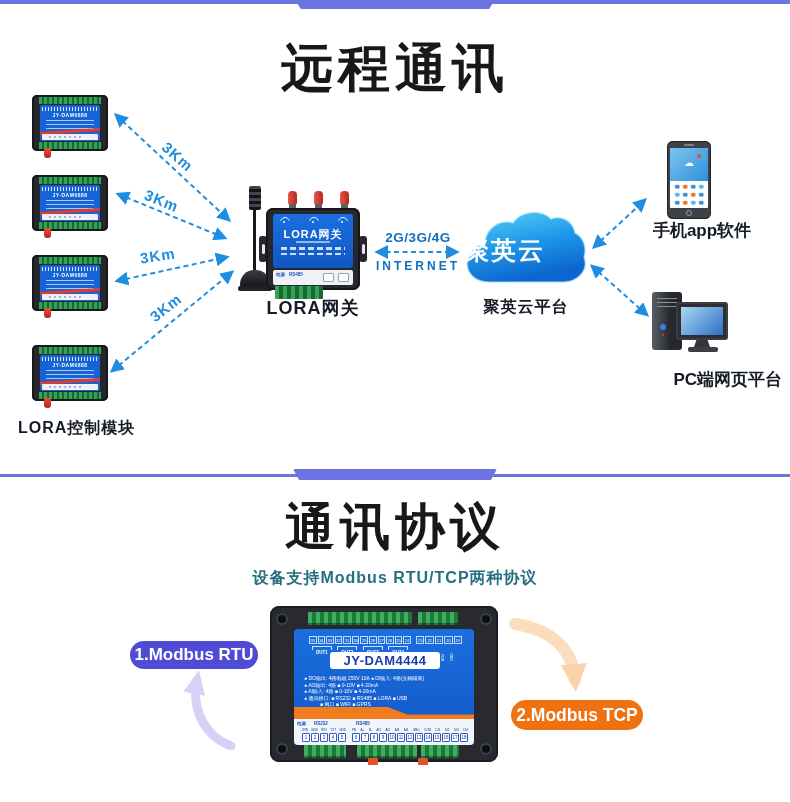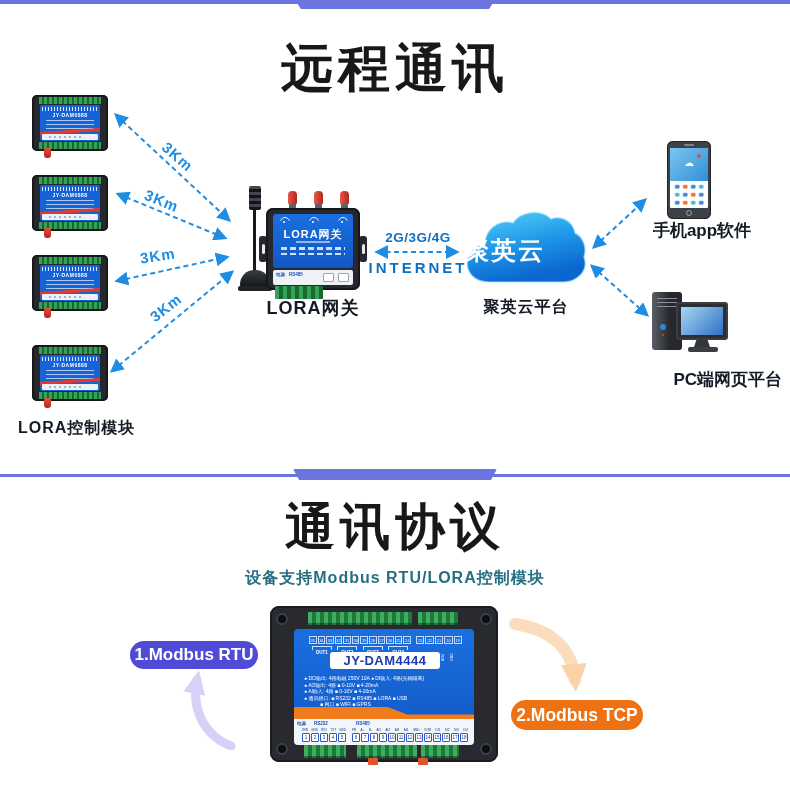--- a/index.html
+++ b/index.html
@@ -58,21 +58,21 @@
   .cap-modules { left:18px; top:418px; font-size:16px; letter-spacing:1px; }
   .cap-gateway { left:255px; top:296px; width:116px; text-align:center; font-size:18px; letter-spacing:1px; }
   .cap-cloud { left:464px; top:297px; width:124px; text-align:center; font-size:16px; letter-spacing:1px; }
   .cap-phone { left:622px; top:221px; width:160px; text-align:center; font-size:17px; line-height:19.5px; }
   .cap-pc { left:622px; top:368px; width:160px; text-align:right; font-size:17px; }
 
   
   .linktext { position:absolute; left:368px; top:230px; width:100px; text-align:center;
               color:#0e6fc0; font-weight:bold; }
   .linktext .l1 { font-size:13.5px; letter-spacing:.5px; }
-  .linktext .l2 { font-size:15px; letter-spacing:3px; margin-top:14px; }
+  .linktext .l2 { font-size:12px; letter-spacing:3px; margin-top:14px; }
 
   
   .ext-ant { position:absolute; left:238px; top:186px; width:34px; height:108px; }
   .ea-top { position:absolute; left:11px; top:0; width:12px; height:24px; border-radius:2px;
             background:repeating-linear-gradient(180deg,#41454e 0 3px,#121418 3px 6px); }
   .ea-rod { position:absolute; left:15px; top:24px; width:3px; height:62px; background:#17191d; }
   .ea-base { position:absolute; left:2px; top:84px; width:30px; height:18px;
              background:linear-gradient(180deg,#3a3d45,#121318); border-radius:15px 15px 4px 4px; }
   .ea-plate { position:absolute; left:0; top:100px; width:34px; height:5px; background:#202228; border-radius:2px; }
 
@@ -389,21 +389,21 @@
       </div>
     <div class="pc-neck"></div>
     <div class="pc-foot"></div>
   </div>
   <div class="cap cap-pc">PC端网页平台</div>
 
   <div class="sep-line"></div>
   <div class="sep-tab"></div>
 
   <div class="title2">通讯协议</div>
-  <div class="subtitle2">设备支持Modbus RTU/LORA控制模块</div>
+  <div class="subtitle2">设备支持Modbus RTU/TCP两种协议</div>
 
   <div class="pill pill-rtu">1.Modbus RTU</div>
   <div class="pill pill-tcp">2.Modbus TCP</div>
 
   <svg class="overlay" style="left:181px;top:666px" width="64" height="84">
     <defs>
       <marker id="ph1" viewBox="0 0 24 22" refX="14" refY="11" markerWidth="24" markerHeight="22" markerUnits="userSpaceOnUse" orient="auto">
         <path d="M0,0 L24,11 L0,22 z" fill="#d7d1f8"></path>
       </marker>
     </defs>

